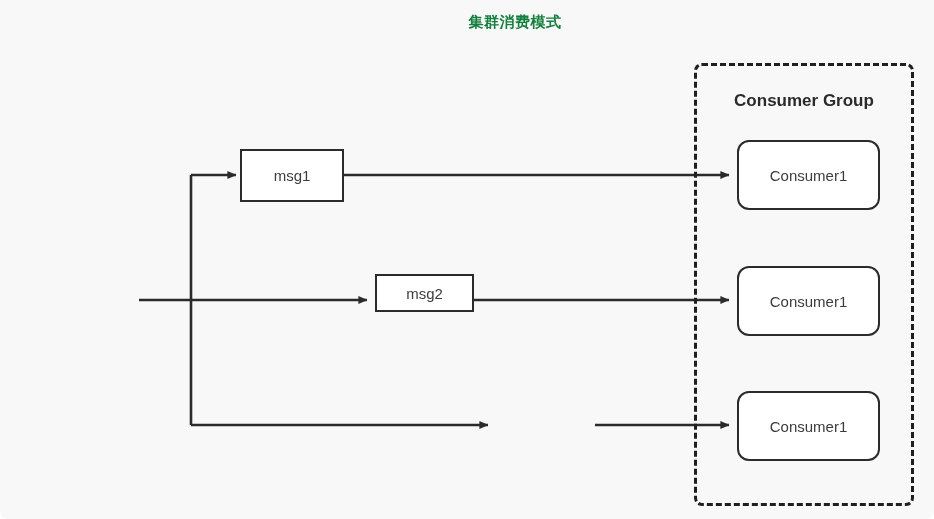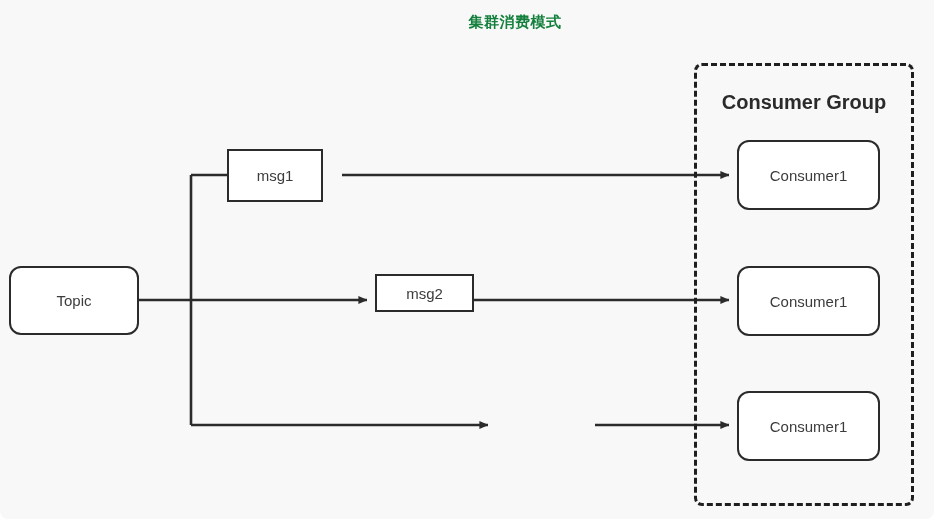--- a/index.html
+++ b/index.html
@@ -57,29 +57,29 @@
 
   .group-box {
     position: absolute;
     box-sizing: border-box;
     border: 3px dashed #1f1f1f;
     border-radius: 8px;
     background: transparent;
   }
   .group-label {
     position: absolute;
-    font-size: 20px;
+    font-size: 17px;
     font-weight: bold;
     color: #2b2b2b;
     white-space: nowrap;
   }
 
   
   #node-topic      { left:  9px; top: 266px; width: 130px; height: 69px; }
-  #node-msg1       { left:227px; top: 149px; width:  96px; height: 53px; }
+  #node-msg1       { left:240px; top: 149px; width:  104px; height: 53px; }
   #node-msg2       { left:375px; top: 274px; width:  99px; height: 38px; }
   #node-msg3       { left:496px; top: 400px; width:  99px; height: 53px; }
   #node-consumer-1 { left:737px; top: 140px; width: 143px; height: 70px; }
   #node-consumer-2 { left:737px; top: 266px; width: 143px; height: 70px; }
   #node-consumer-3 { left:737px; top: 391px; width: 143px; height: 70px; }
 
   #consumer-group-box { left: 694px; top: 63px; width: 220px; height: 443px; }
   #consumer-group-label { left: 694px; top: 91px; width: 220px; text-align: center; }
 </style>
 </head>
@@ -109,21 +109,20 @@
     <path d="M342,175 L729,175" fill="none" stroke="#2b2b2b" stroke-width="2.6" marker-end="url(#arrowhead)"></path>
 
     <path d="M474,300 L729,300" fill="none" stroke="#2b2b2b" stroke-width="2.6" marker-end="url(#arrowhead)"></path>
 
     <path d="M595,425 L729,425" fill="none" stroke="#2b2b2b" stroke-width="2.6" marker-end="url(#arrowhead)"></path>
   </svg>
 
   <div class="group-box" id="consumer-group-box"></div>
   <div class="group-label" id="consumer-group-label">Consumer Group</div>
 
-  <div class="node rounded" id="node-topic">Topic</div>
 
   <div class="node square" id="node-msg1">msg1</div>
   <div class="node square" id="node-msg2">msg2</div>
 
   <div class="node rounded" id="node-consumer-1">Consumer1</div>
   <div class="node rounded" id="node-consumer-2">Consumer1</div>
   <div class="node rounded" id="node-consumer-3">Consumer1</div>
 
 </div>
 

